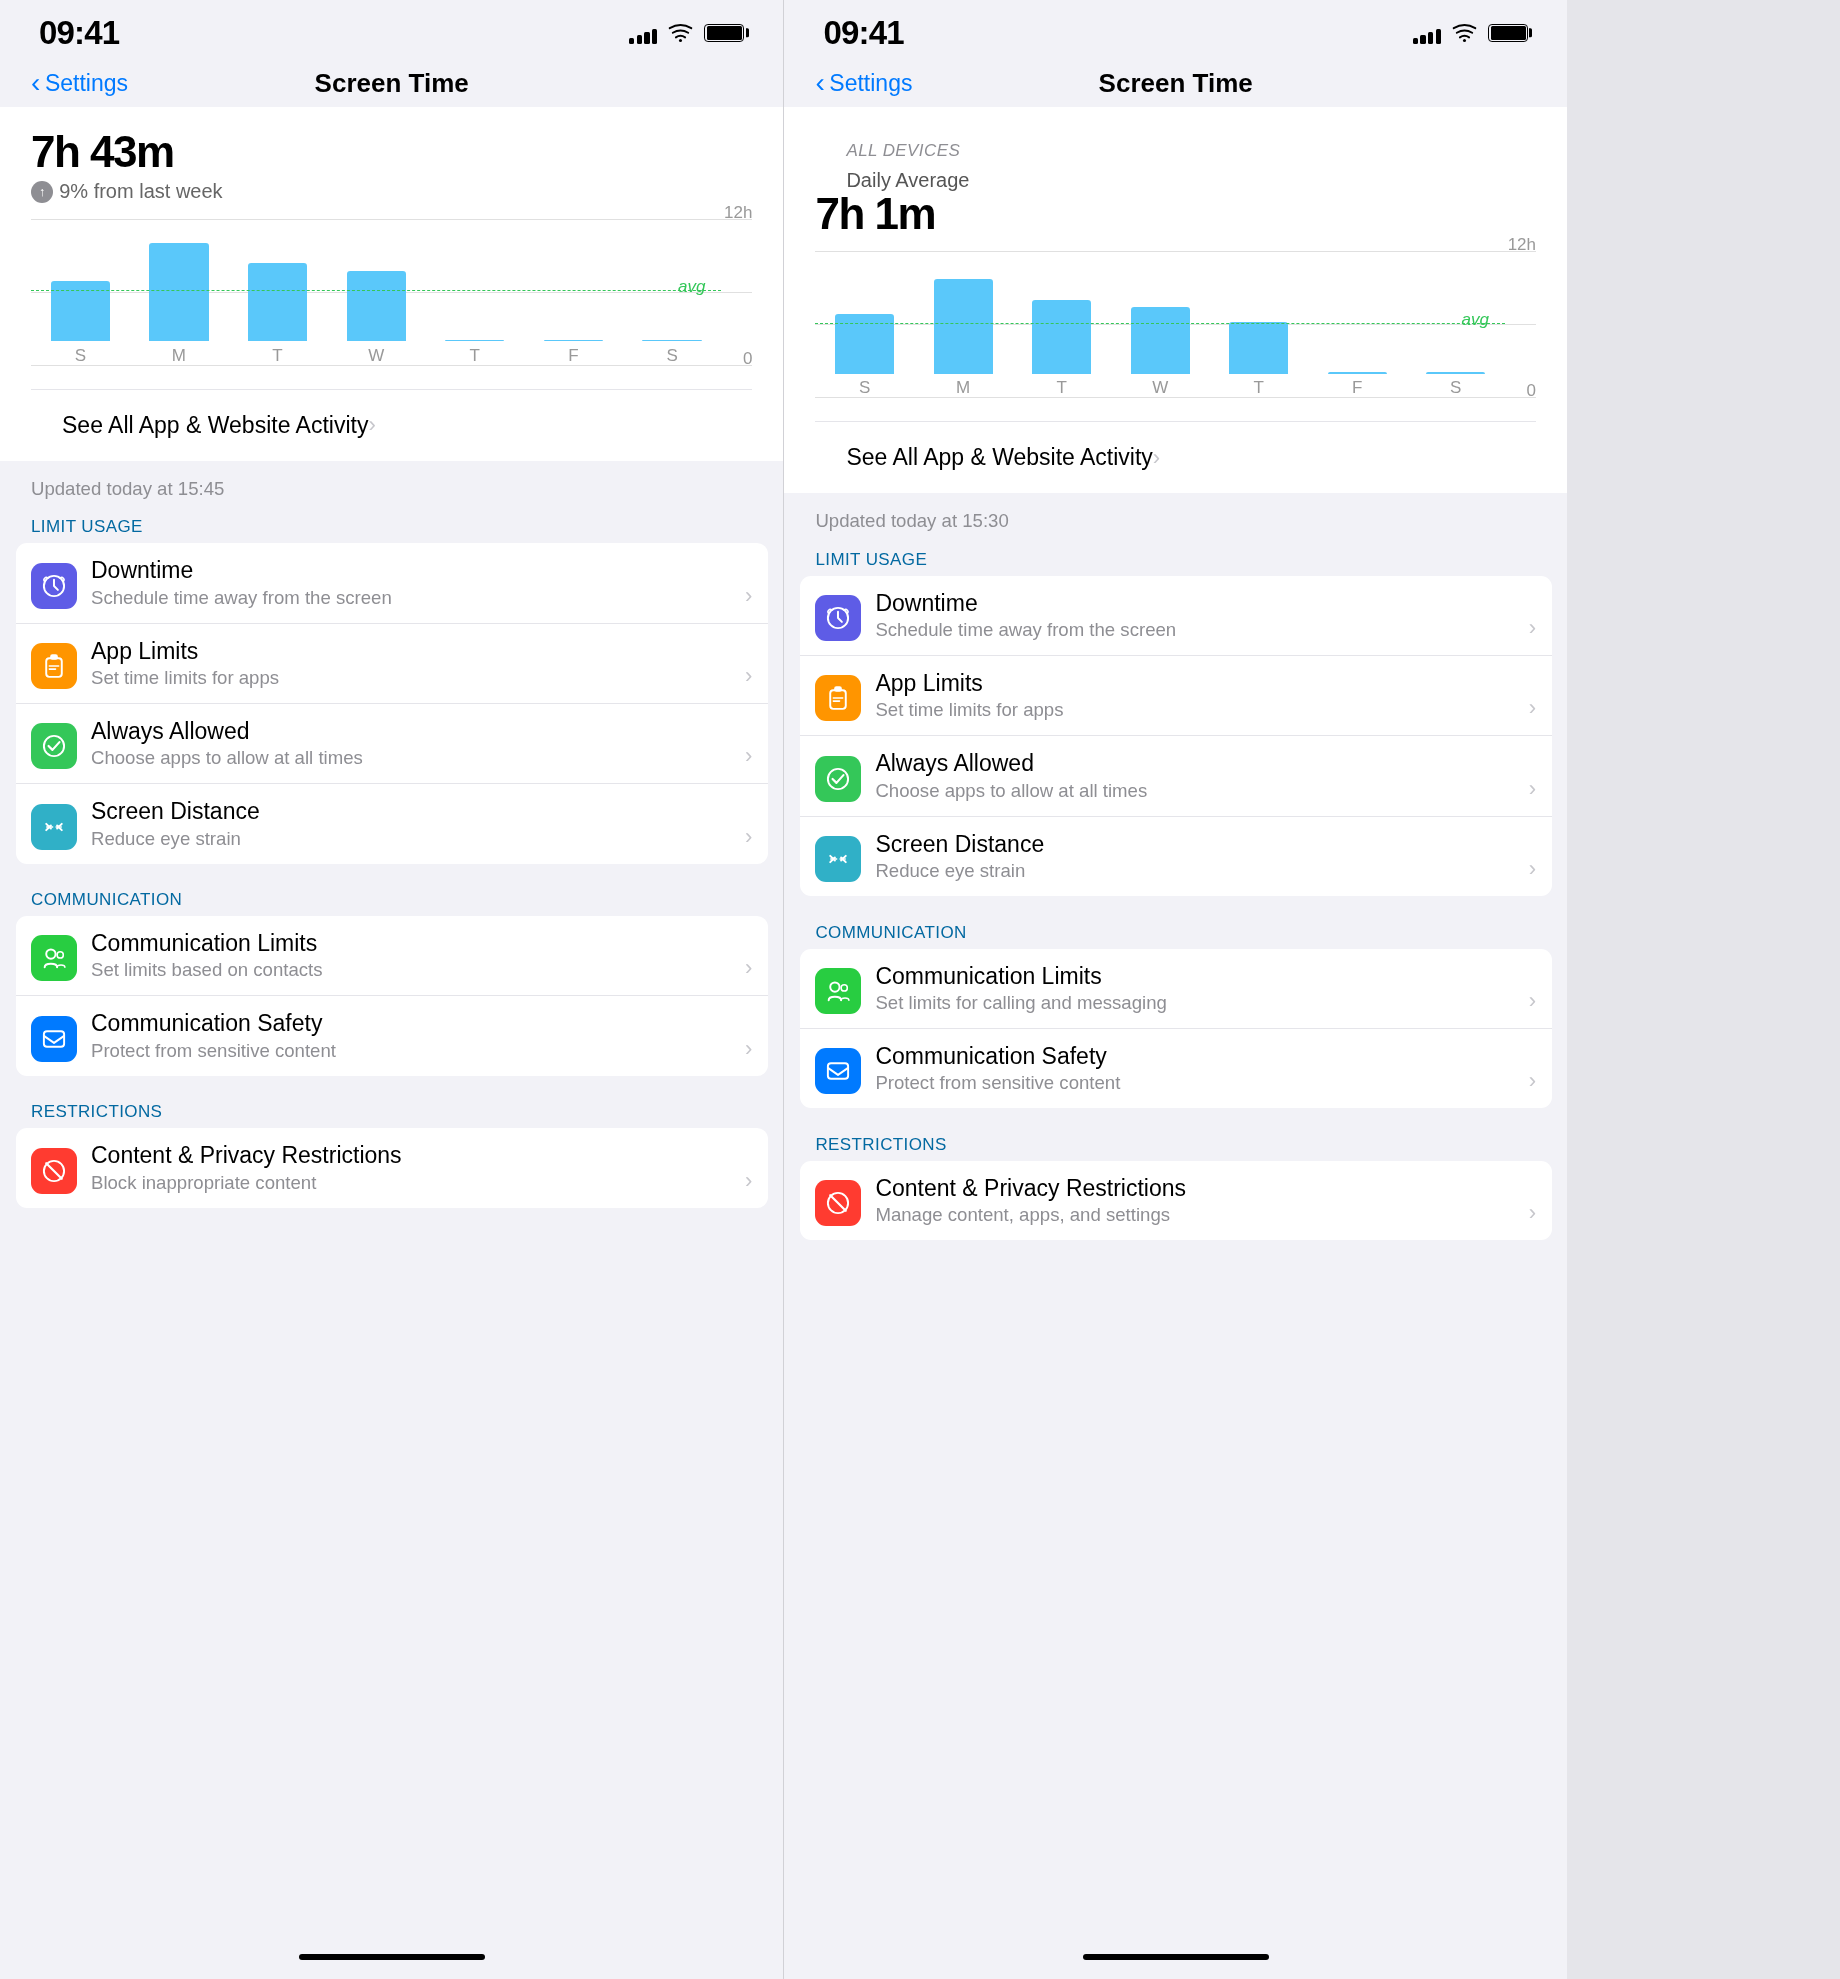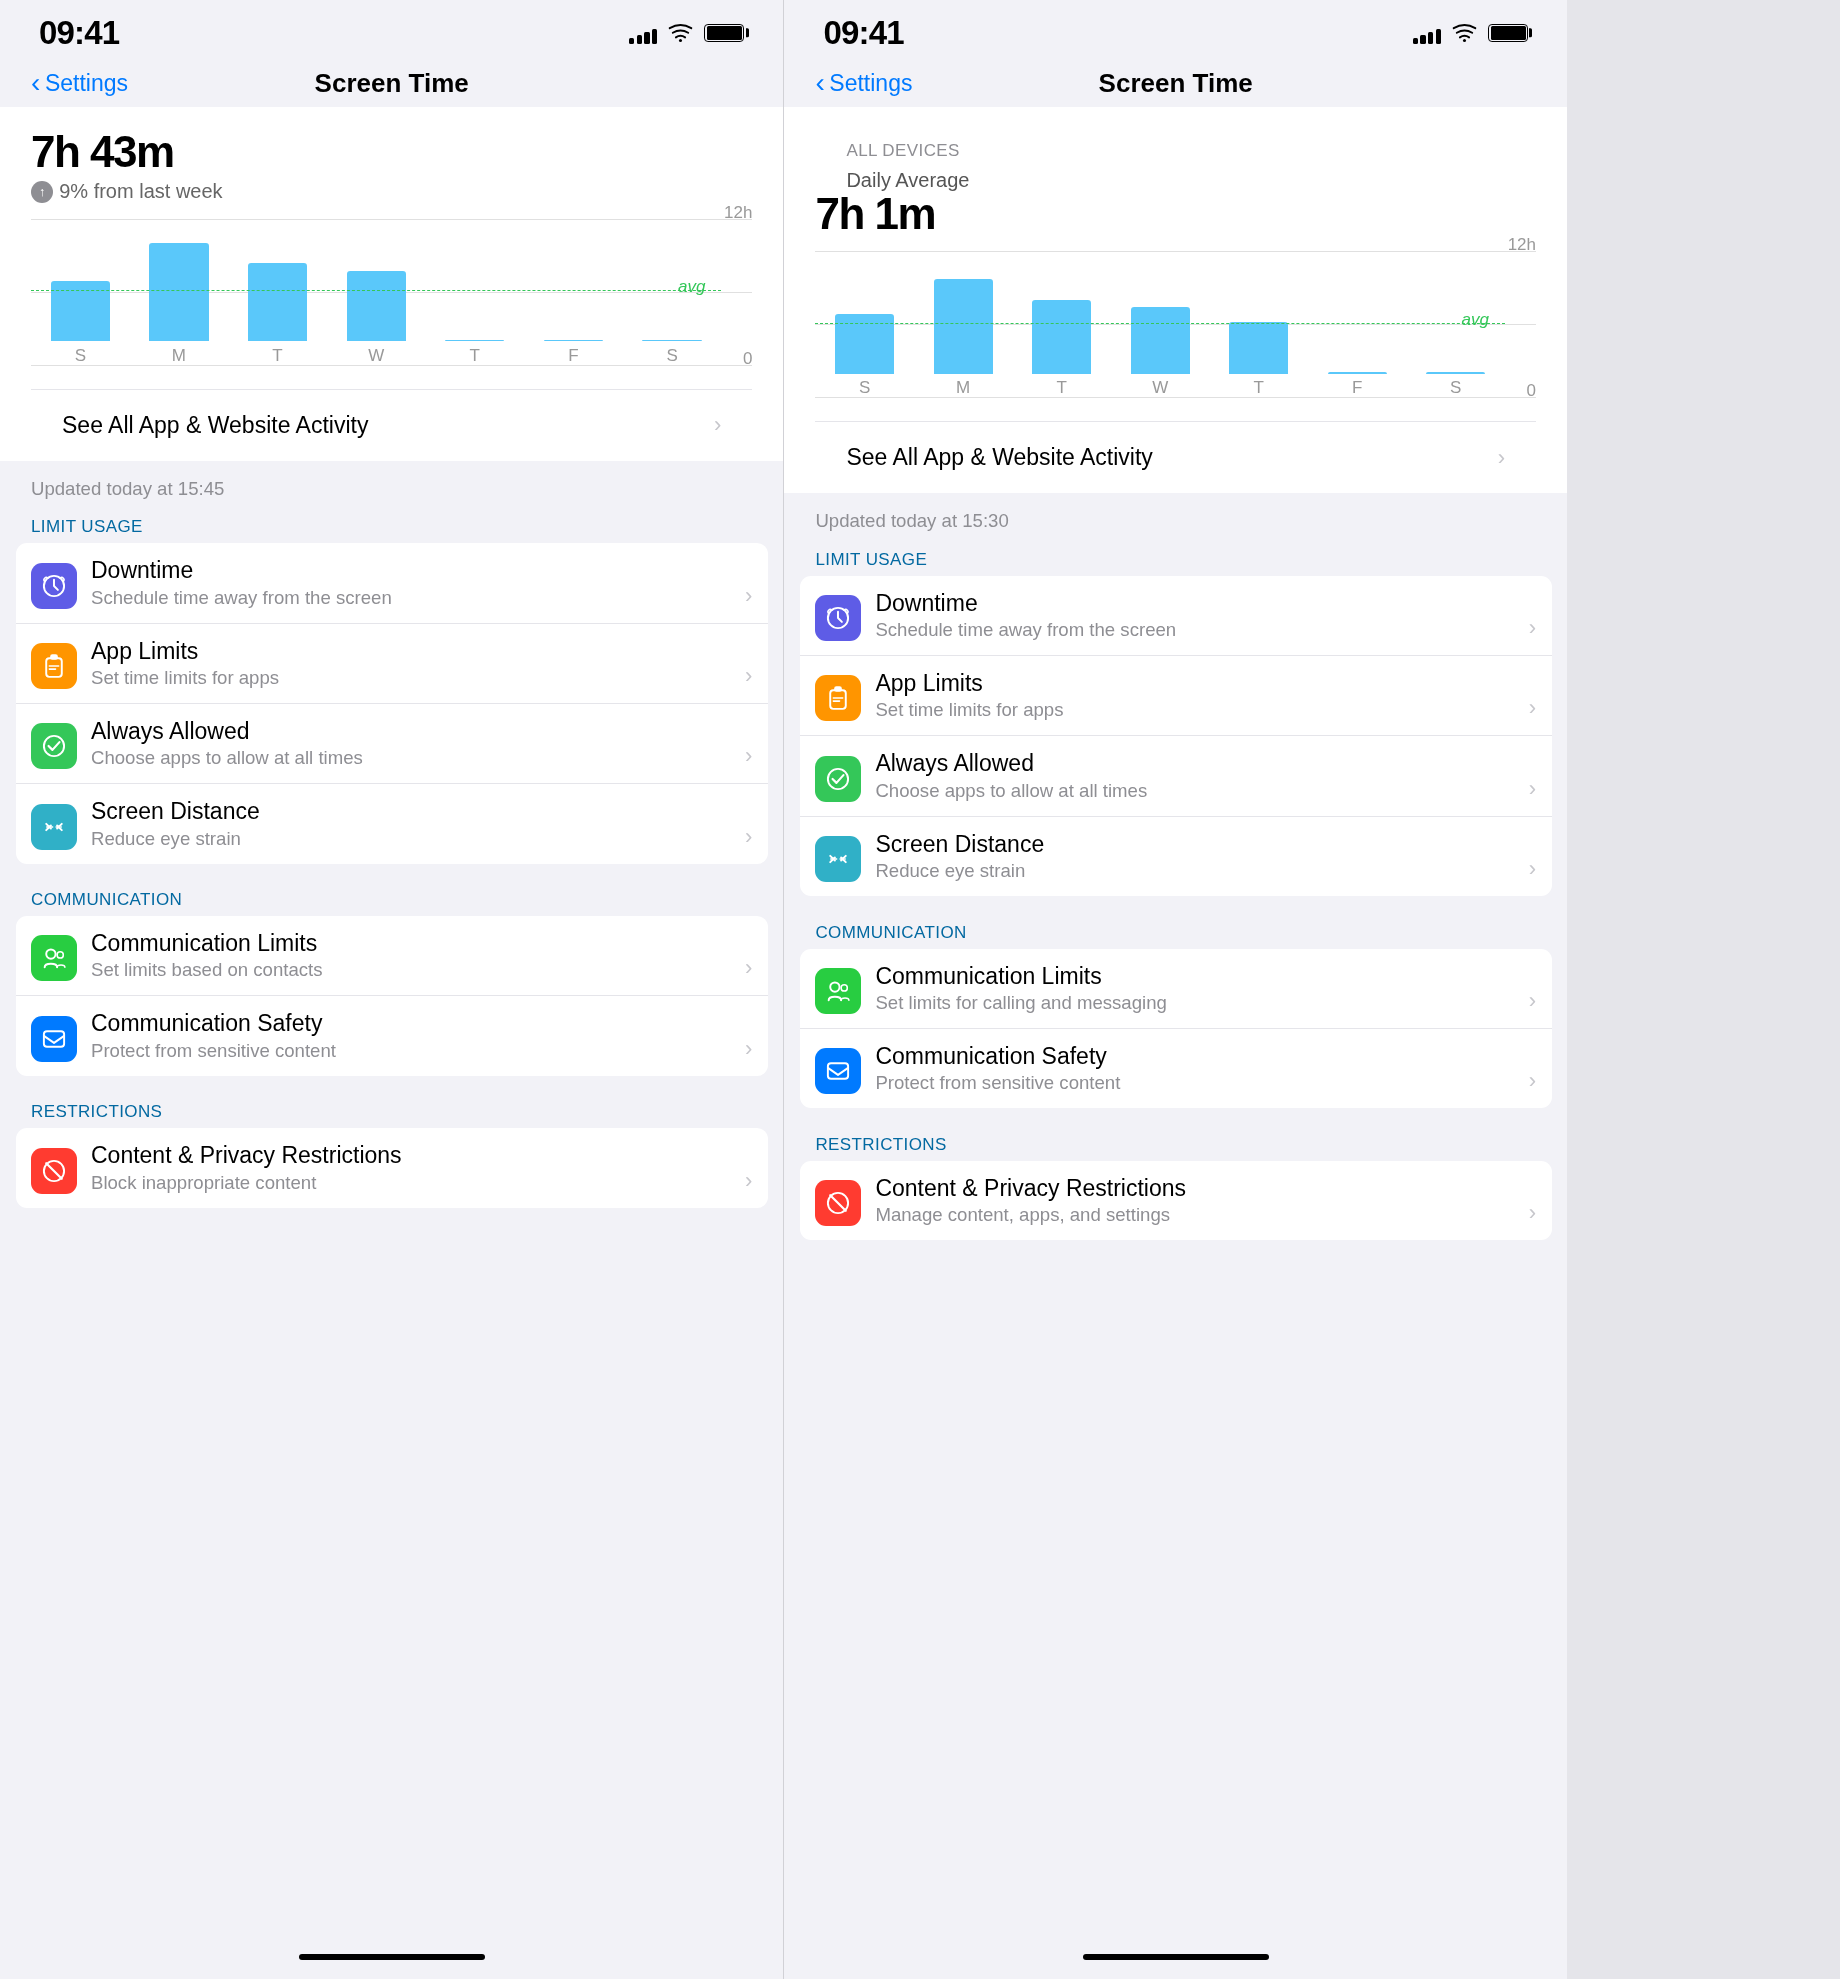--- a/index.html
+++ b/index.html
@@ -216,21 +216,20 @@
     }
     .bar-day-label {
       font-size: 17px;
       color: #999;
       margin-top: 4.6px;
     }
 
     .see-all-row {
       display: flex;
       align-items: center;
-      justify-content: space-between;
       padding: 22px 31px;
       background: #fff;
       border-top: 0.8px solid #e5e5ea;
     }
     .see-all-text {
       font-size: 23px;
       font-weight: 500;
       color: #000;
     }
     .chevron-right {
@@ -297,20 +296,21 @@
     }
 
     
     .all-devices-label {
       font-size: 17px;
       font-weight: 500;
       color: #8e8e93;
       letter-spacing: 0.4px;
       padding: 11px 31px 1.5px 31px;
       text-transform: uppercase;
+      font-style: italic;
     }
     .daily-avg-label {
       font-size: 20px;
       color: #555;
       padding: 6.2px 31px 0px 31px;
     }
 
     
     .home-indicator {
       display: flex;

